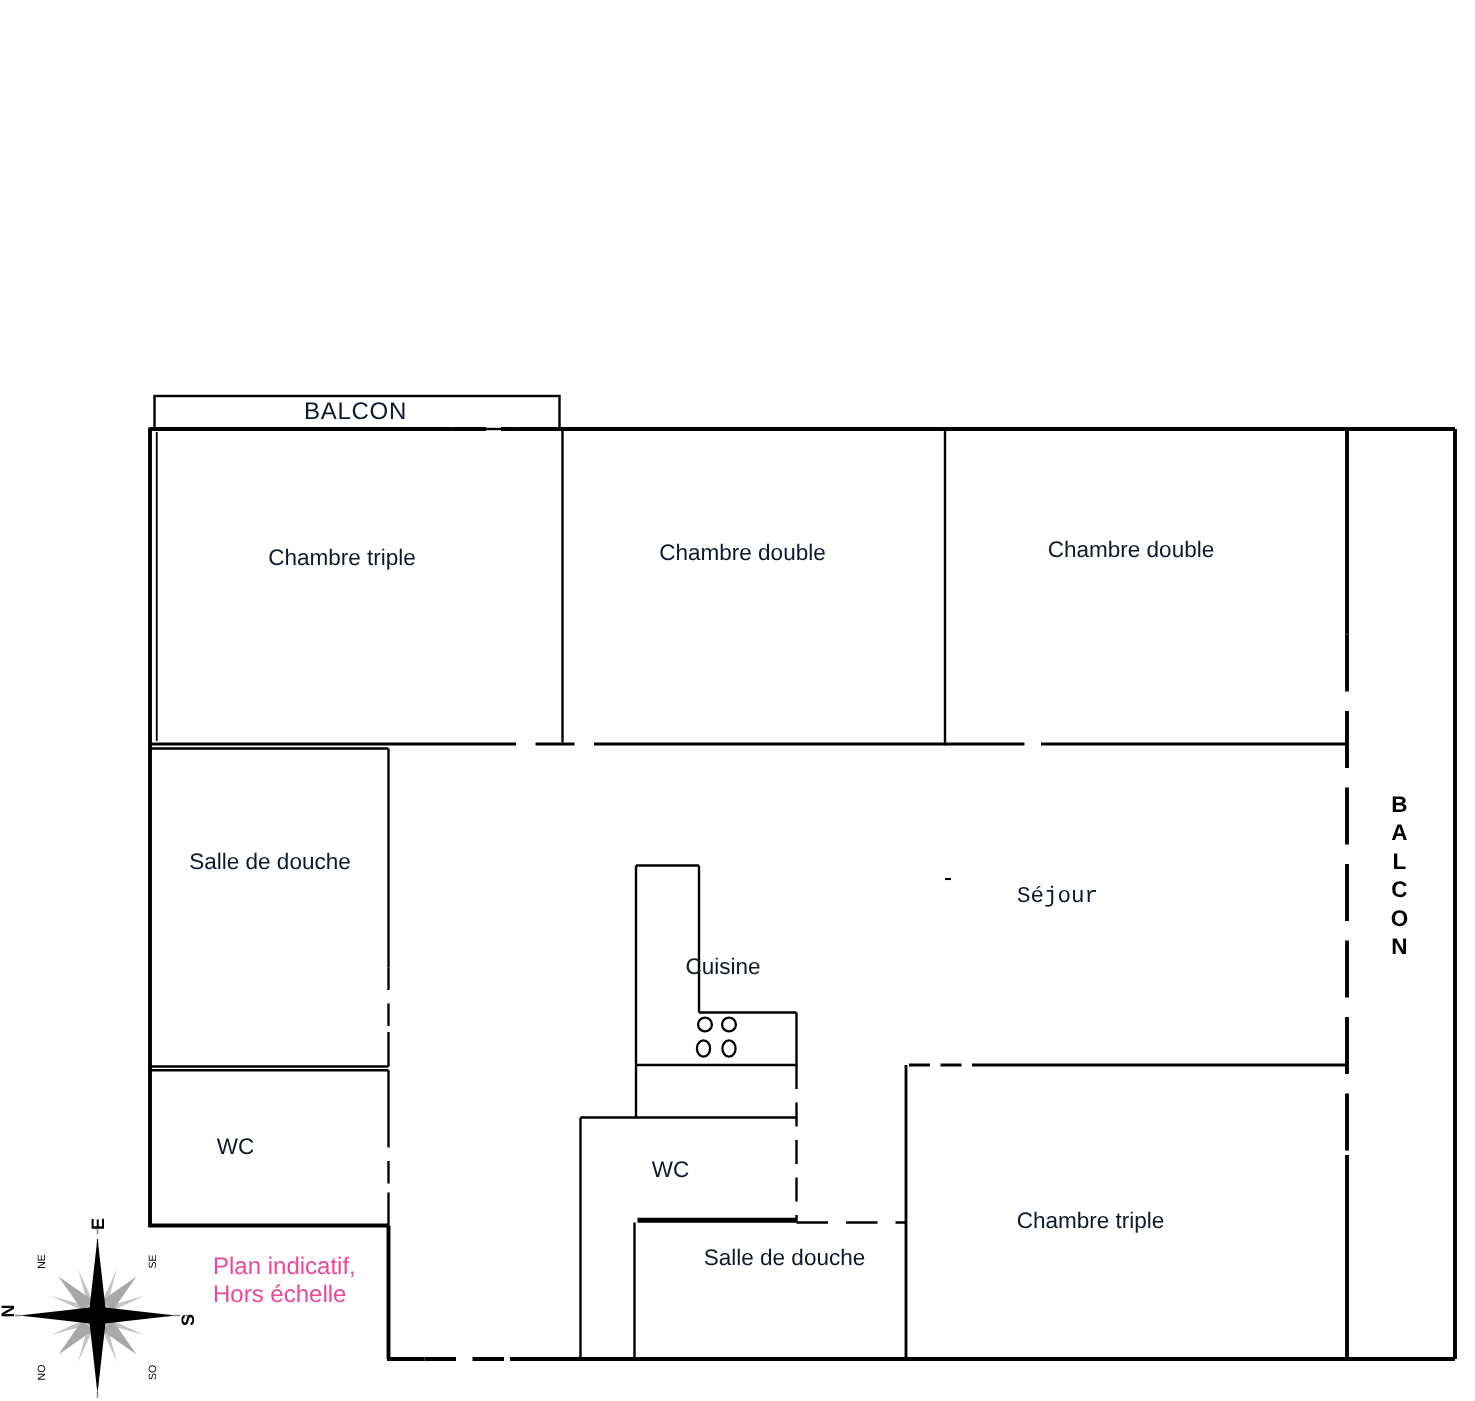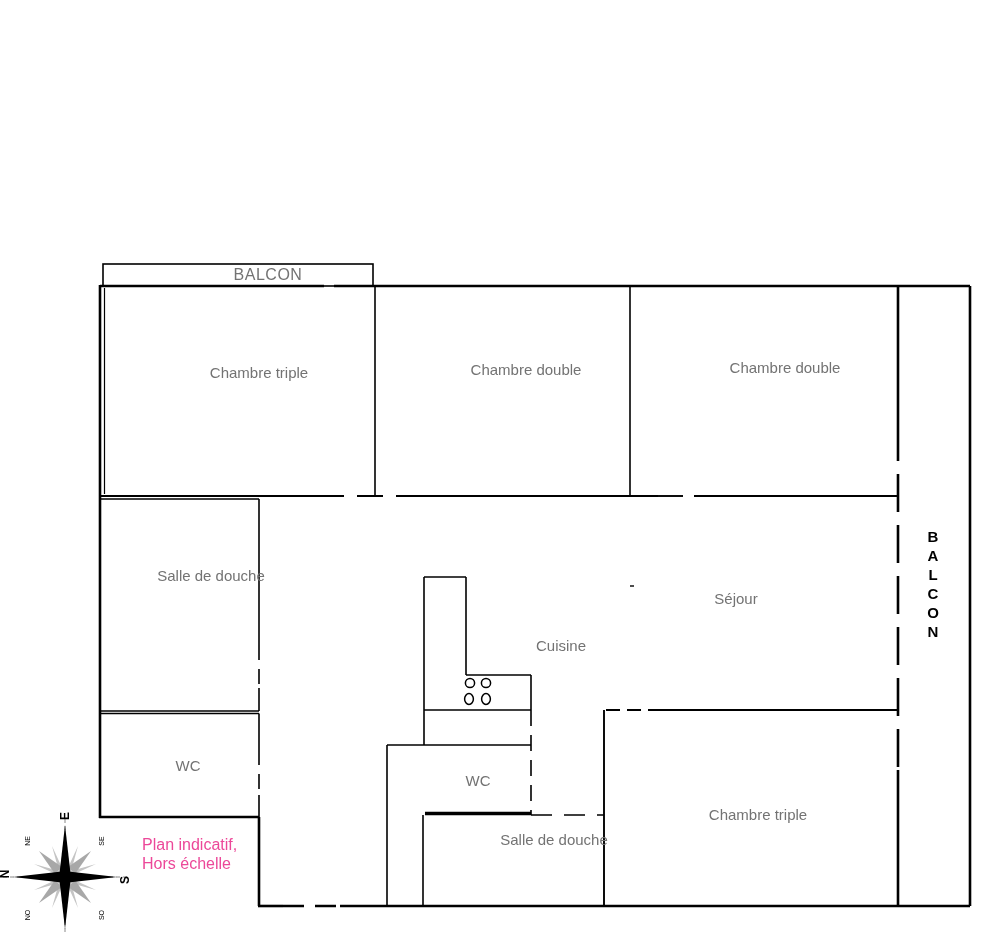--- a/index.html
+++ b/index.html
@@ -7,24 +7,23 @@
     position:relative;
     width:983px;height:934px;
     background:#ffffff;
     font-family:"Liberation Sans", sans-serif;
     overflow:hidden;
   }
   #plan-svg{position:absolute;left:0;top:0;}
   .lbl{
     position:absolute;
     font-size:15px;
-    color:#737373;
+    color:#0f172a;
     transform:translate(-50%,-50%);
     white-space:nowrap;
-    margin-left:31px;
   }
   .lbl-balcon-top{font-size:16px;letter-spacing:0.5px;}
   .note{
     position:absolute;
     left:142px;top:835px;
     font-size:16px;
     line-height:19px;
     color:#ec4899;
     white-space:pre-line;
   }
@@ -194,23 +193,23 @@
   <div class="lbl" style="left:228px;top:372px;">Chambre triple</div>
 
   <div class="lbl" style="left:495px;top:369px;">Chambre double</div>
 
   <div class="lbl" style="left:754px;top:367px;">Chambre double</div>
 
   <div class="lbl" style="left:180px;top:575px;">Salle de douche</div>
 
   <div class="lbl" style="left:157px;top:765px;">WC</div>
 
-  <div class="lbl" style="left:530px;top:645px;">Cuisine</div>
-
-  <div class="lbl" style="left:705px;top:598px;">Séjour</div>
+  <div class="lbl" style="left:482px;top:645px;">Cuisine</div>
+
+  <div class="lbl" style="left:705px;top:598px;font-family:Liberation Mono, monospace;">Séjour</div>
 
   <div class="lbl" style="left:447px;top:780px;">WC</div>
 
   <div class="lbl" style="left:523px;top:839px;">Salle de douche</div>
 
   <div class="lbl" style="left:727px;top:814px;">Chambre triple</div>
 
   <div class="vlabel">B
 A
 L

